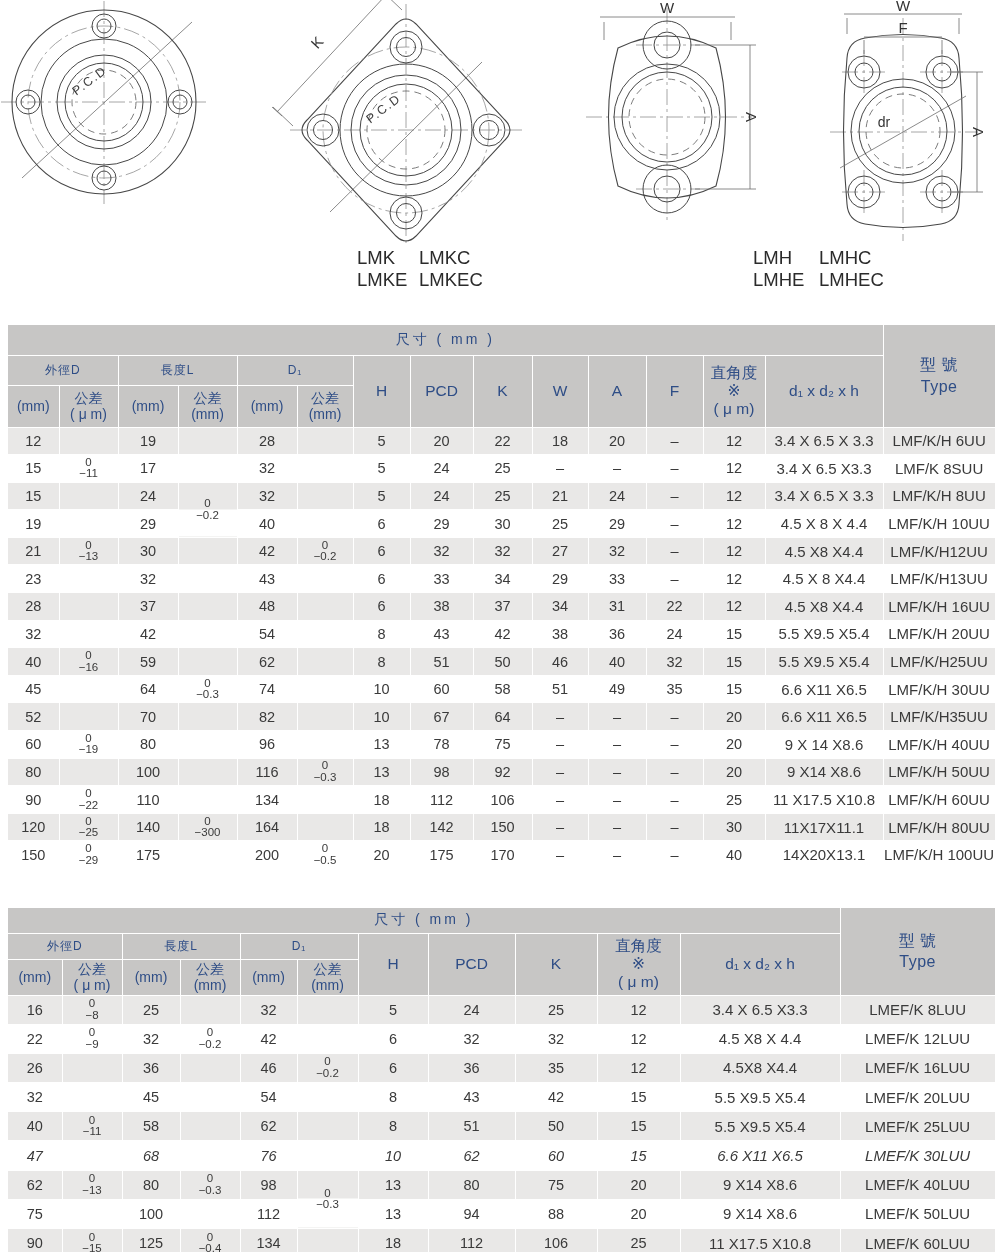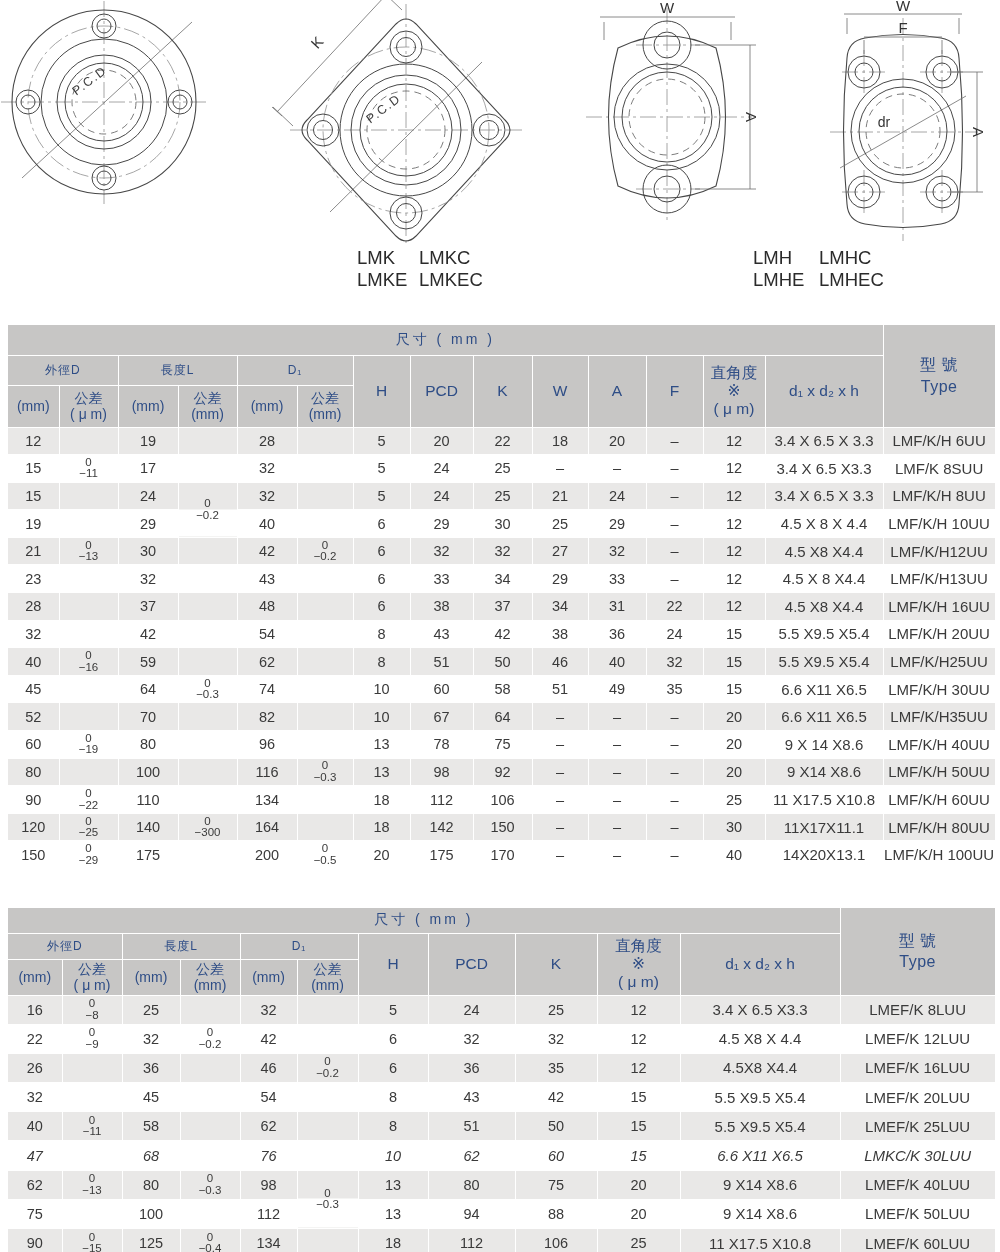--- a/index.html
+++ b/index.html
@@ -740,21 +740,21 @@
         <td></td>
         <td>68</td>
         <td></td>
         <td>76</td>
         <td></td>
         <td>10</td>
         <td>62</td>
         <td>60</td>
         <td>15</td>
         <td class="small">6.6 X11 X6.5</td>
-        <td class="small">LMKC/K 30LUU</td>
+        <td class="small">LMEF/K 30LUU</td>
       </tr>
       <tr style="height: 29.2px;">
         <td>62</td>
         <td>
           <div class="tol">0</div>
           <div class="tol">−13</div>
         </td>
         <td>80</td>
         <td>
           <div class="tol">0</div>

